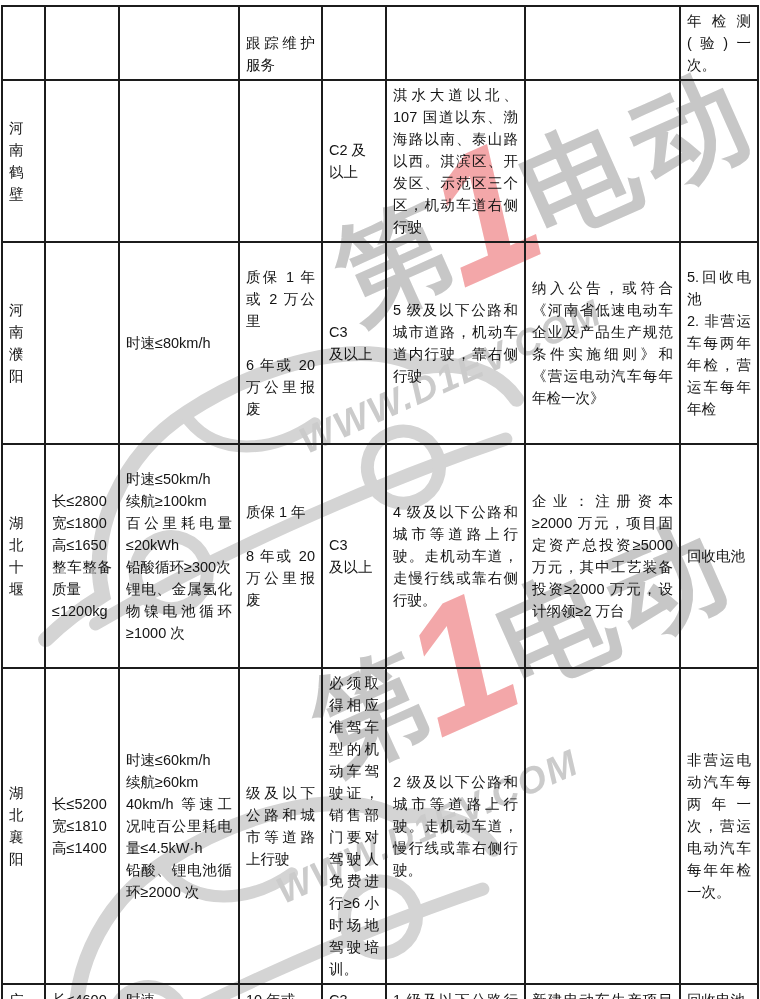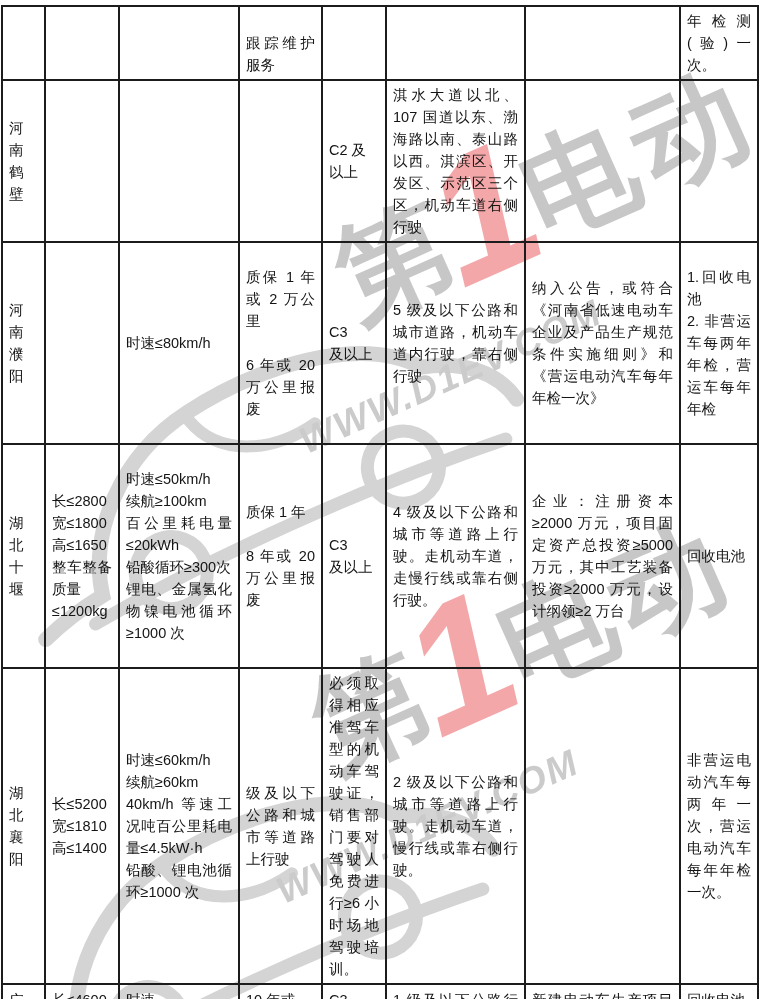--- a/index.html
+++ b/index.html
@@ -123,21 +123,21 @@
 阳</td>
             <td class="col-dimensions"></td>
             <td class="col-specs">时速≤80km/h</td>
             <td class="col-warranty">质保 1 年或 2 万公里
 
 6 年或 20 万公里报废</td>
             <td class="col-license">C3
 及以上</td>
             <td class="col-road">5 级及以下公路和城市道路，机动车道内行驶，靠右侧行驶</td>
             <td class="col-production">纳入公告，或符合《河南省低速电动车企业及产品生产规范条件实施细则》和《营运电动汽车每年年检一次》</td>
-            <td class="col-inspection">1.回收电池
+            <td class="col-inspection">5.回收电池
 2. 非营运车每两年年检，营运车每年年检</td>
           </tr>
           <tr class="r3">
             <td class="col-region">湖
 北
 十
 堰</td>
             <td class="col-dimensions">长≤2800
 宽≤1800
 高≤1650
@@ -161,21 +161,21 @@
             <td class="col-region">湖
 北
 襄
 阳</td>
             <td class="col-dimensions">长≤5200
 宽≤1810
 高≤1400</td>
             <td class="col-specs">时速≤60km/h
 续航≥60km
 40km/h 等速工况吨百公里耗电量≤4.5kW·h
-铅酸、锂电池循环≥1000 次</td>
+铅酸、锂电池循环≥2000 次</td>
             <td class="col-warranty">级及以下公路和城市等道路上行驶</td>
             <td class="col-license">必须取得相应准驾车型的机动车驾驶证，销售部门要对驾驶人免费进行≥6 小时场地驾驶培训。</td>
             <td class="col-road">2 级及以下公路和城市等道路上行驶。走机动车道，慢行线或靠右侧行驶。</td>
             <td class="col-production"></td>
             <td class="col-inspection">非营运电动汽车每两年一次，营运电动汽车每年年检一次。</td>
           </tr>
           <tr class="r5">
             <td class="col-region">广
 西
 贵</td>

